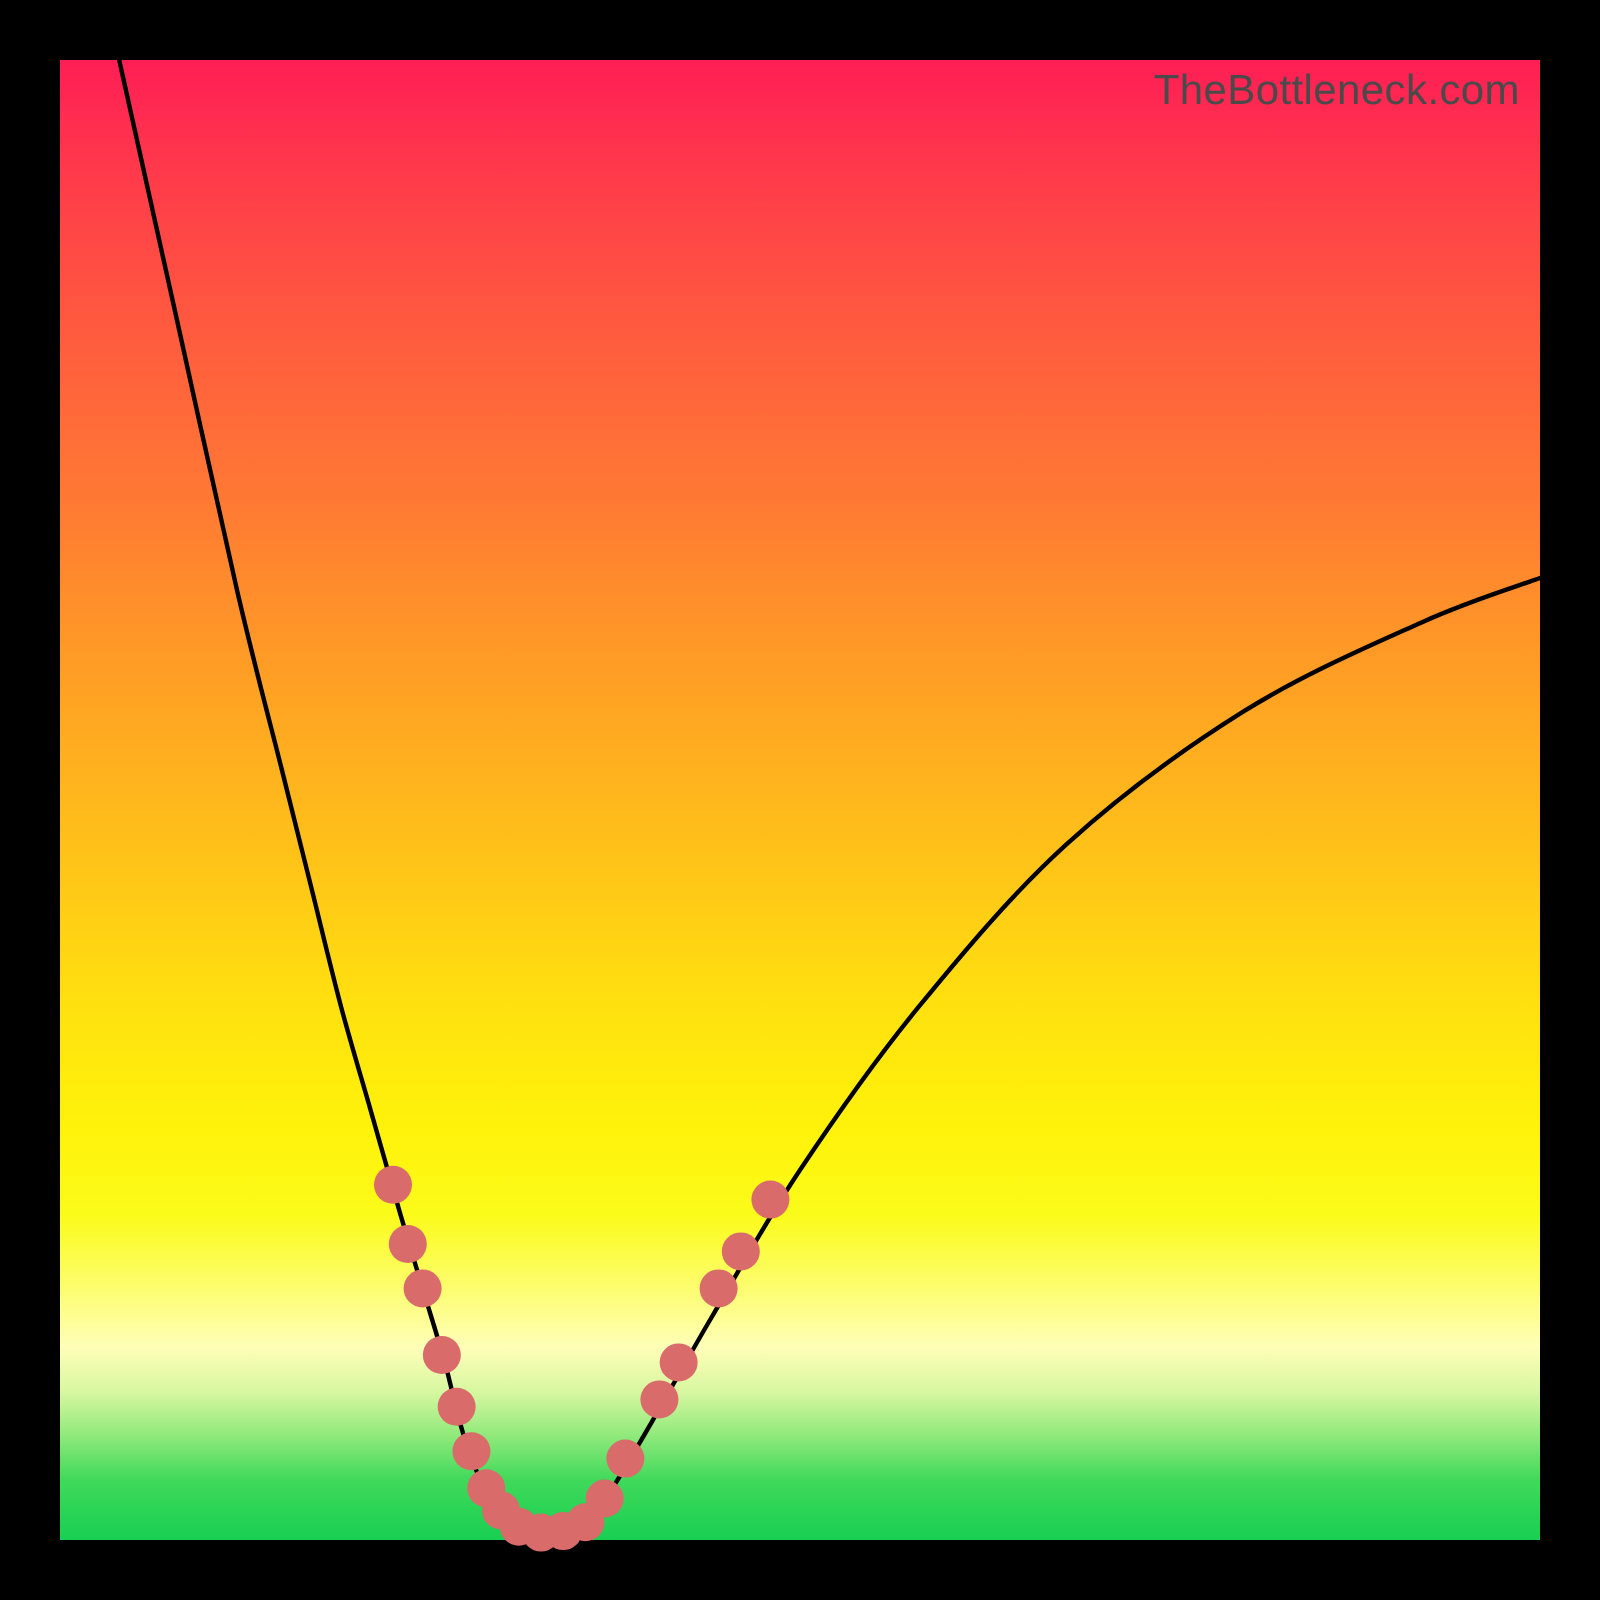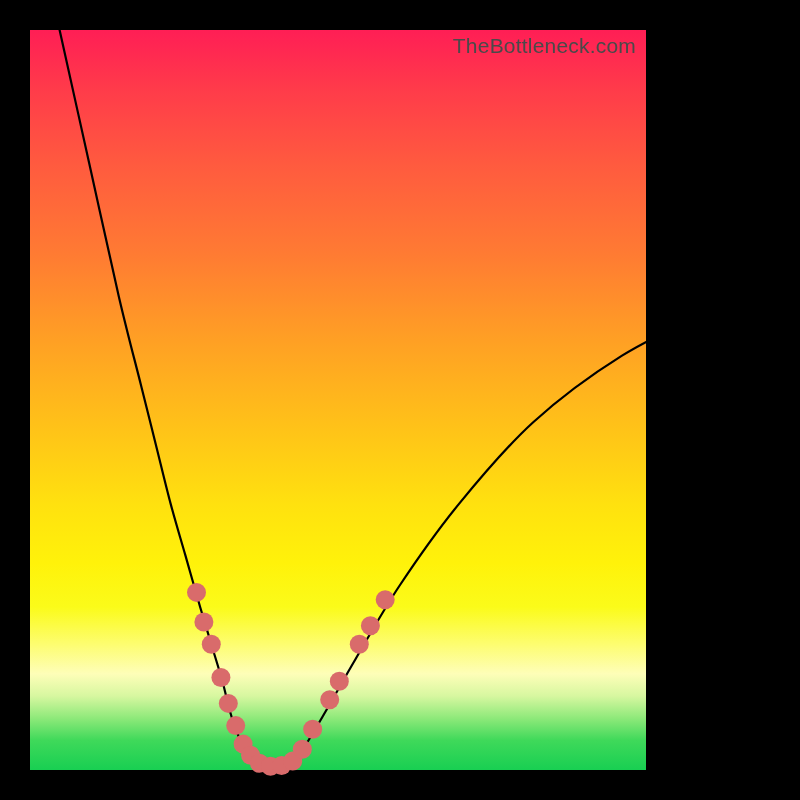--- a/index.html
+++ b/index.html
@@ -8,21 +8,21 @@
     width: 800px;
     height: 800px;
     background: #000;
     overflow: hidden;
     font-family: Arial, Helvetica, sans-serif;
   }
   .frame {
     position: absolute;
     left: 30px;
     top: 30px;
-    width: 616px;
+    width: 740px;
     height: 740px;
     background: linear-gradient(to bottom,
       #ff1e55 0%,
       #ff3b4a 8%,
       #ff5a3f 18%,
       #ff7a33 30%,
       #ffa024 42%,
       #ffc318 54%,
       #ffe10f 64%,
       #fff20a 72%,

